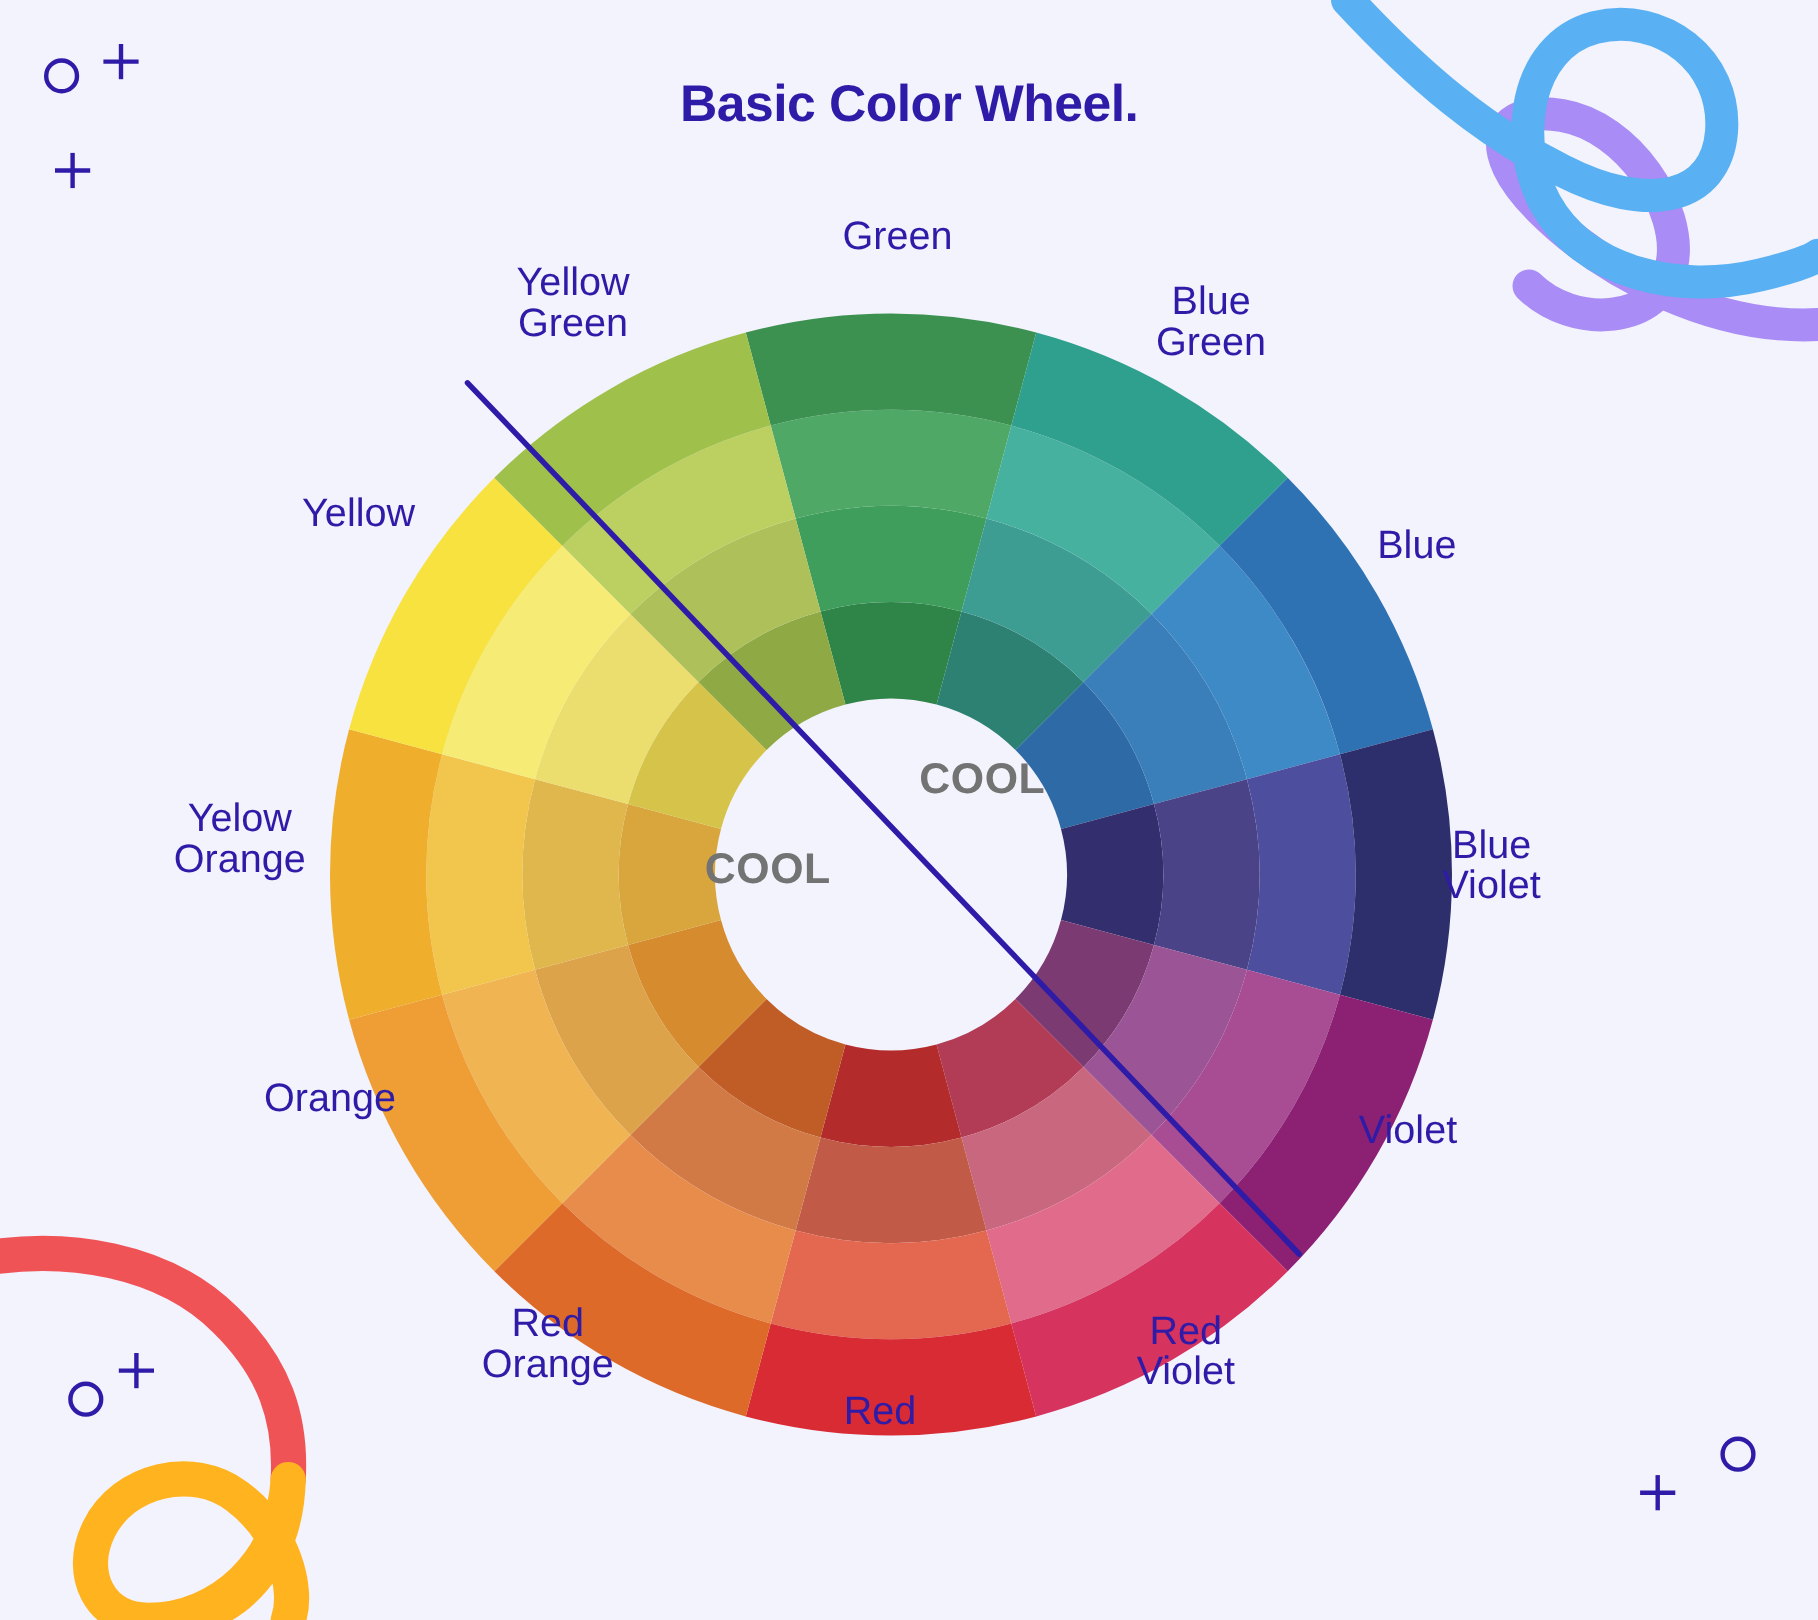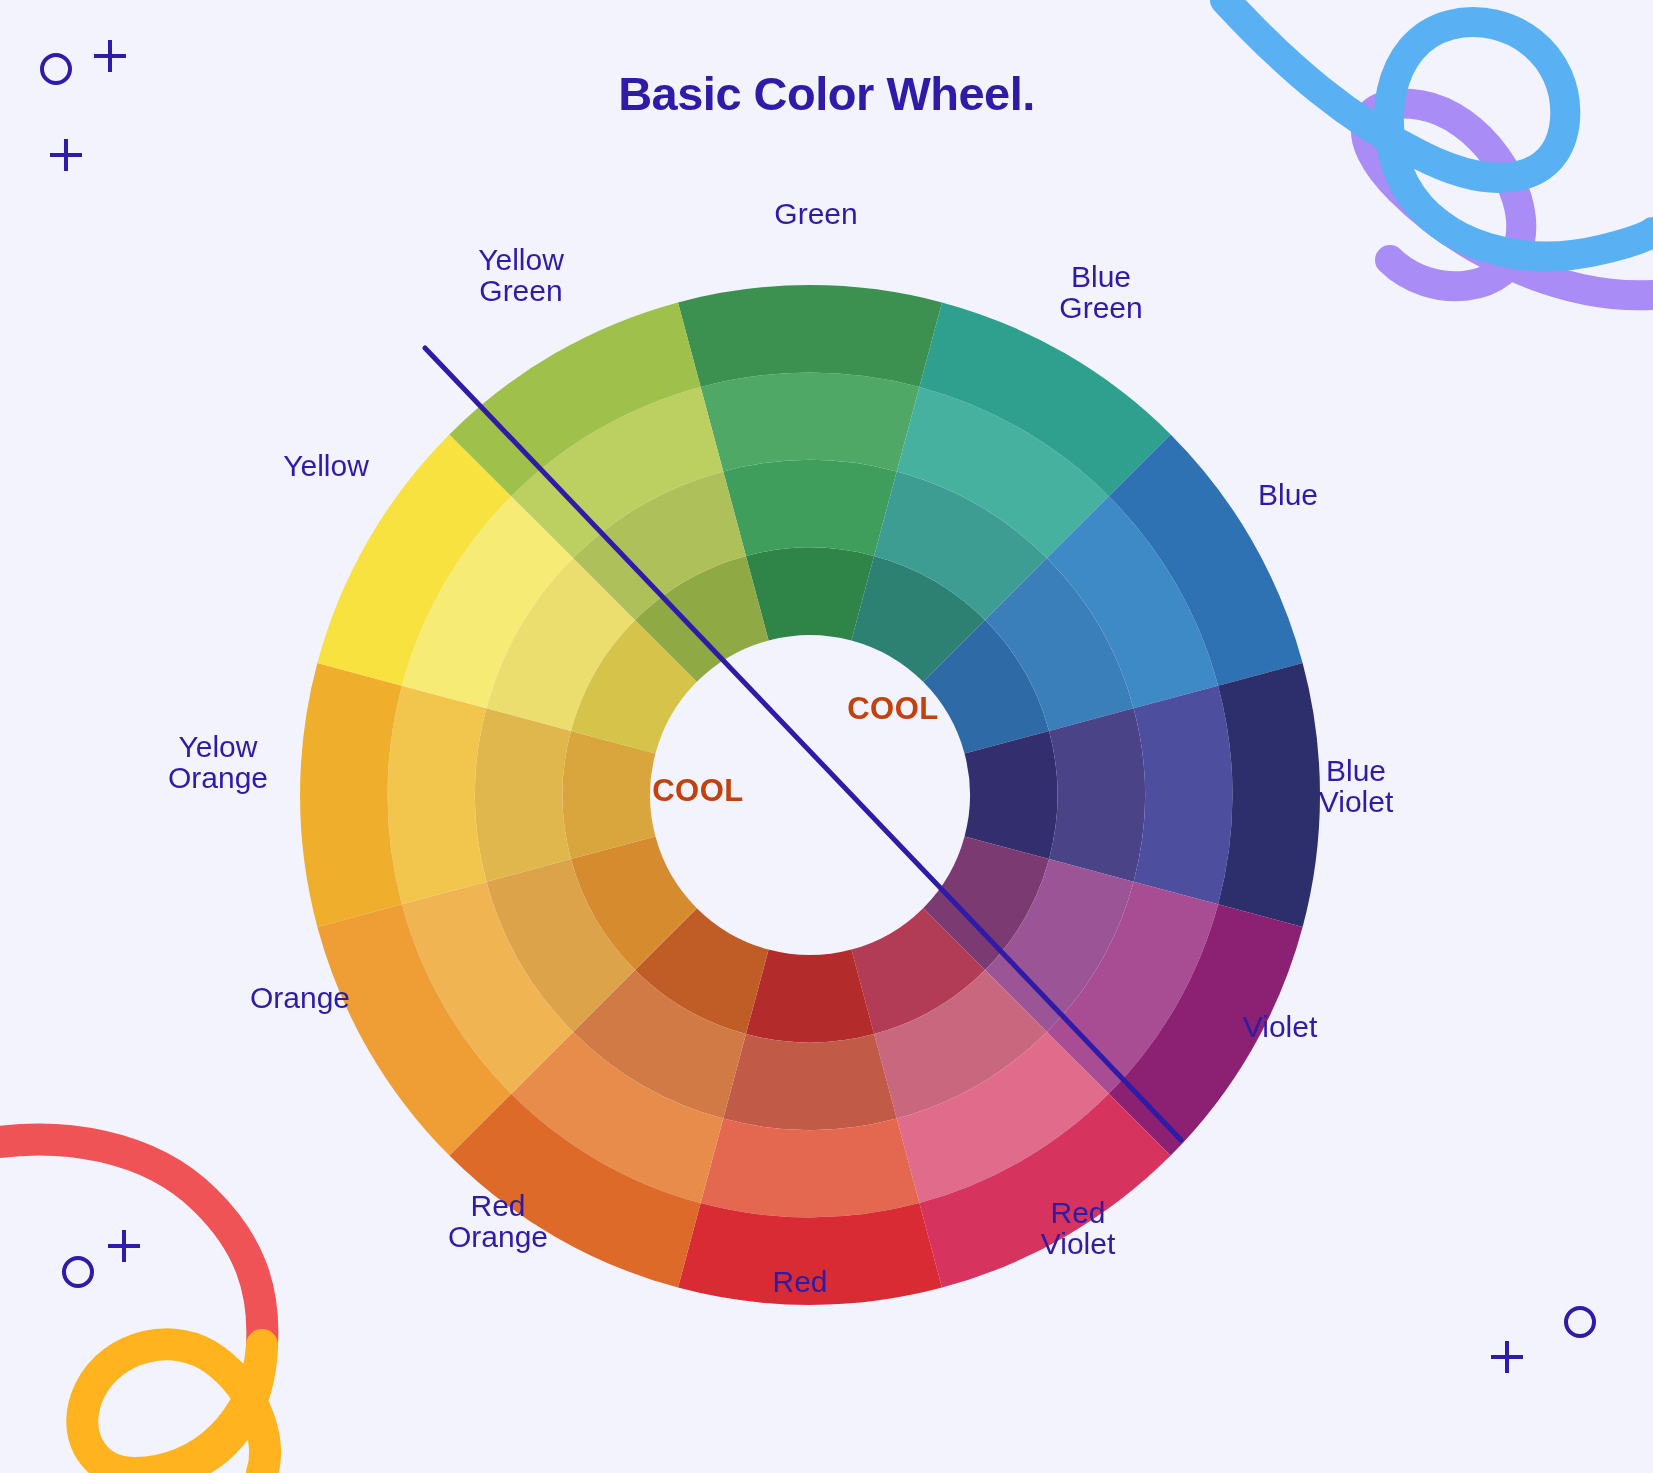--- a/index.html
+++ b/index.html
@@ -9,25 +9,25 @@
     font-family:"Liberation Sans", sans-serif;
   }
   #stage{position:absolute;inset:0;width:1633px;height:1473px;text-decoration:underline;}
   .deco-svg{position:absolute;left:0;top:0;width:1653px;height:1473px;pointer-events:none;}
   #wheel-wrap{position:absolute;left:0;top:0;width:1653px;height:1473px;}
   .title{
     position:absolute;left:0;top:66px;width:1653px;text-align:center;
     font-size:47px;font-weight:bold;color:#2E1BA8;letter-spacing:-0.5px;
   }
   .hub-label{
-    position:absolute;color:#c2410c;font-weight:bold;font-size:31px;letter-spacing:0.5px;
+    position:absolute;color:#737373;font-weight:bold;font-size:39px;letter-spacing:0.5px;
     white-space:nowrap;transform:translate(-50%,-50%);
   }
   .seg-label{
-    position:absolute;color:#2E1BA8;font-size:30px;line-height:1.04;
+    position:absolute;color:#2E1BA8;font-size:36px;line-height:1.04;
     white-space:pre-line;transform:translate(-50%,-50%);
   }
   .lbl-c{text-align:center;}
 </style>
 </head>
 <body>
 
 <div id="stage">
 
   <svg class="deco-svg" id="deco-layer" viewBox="0 0 1653 1473">

